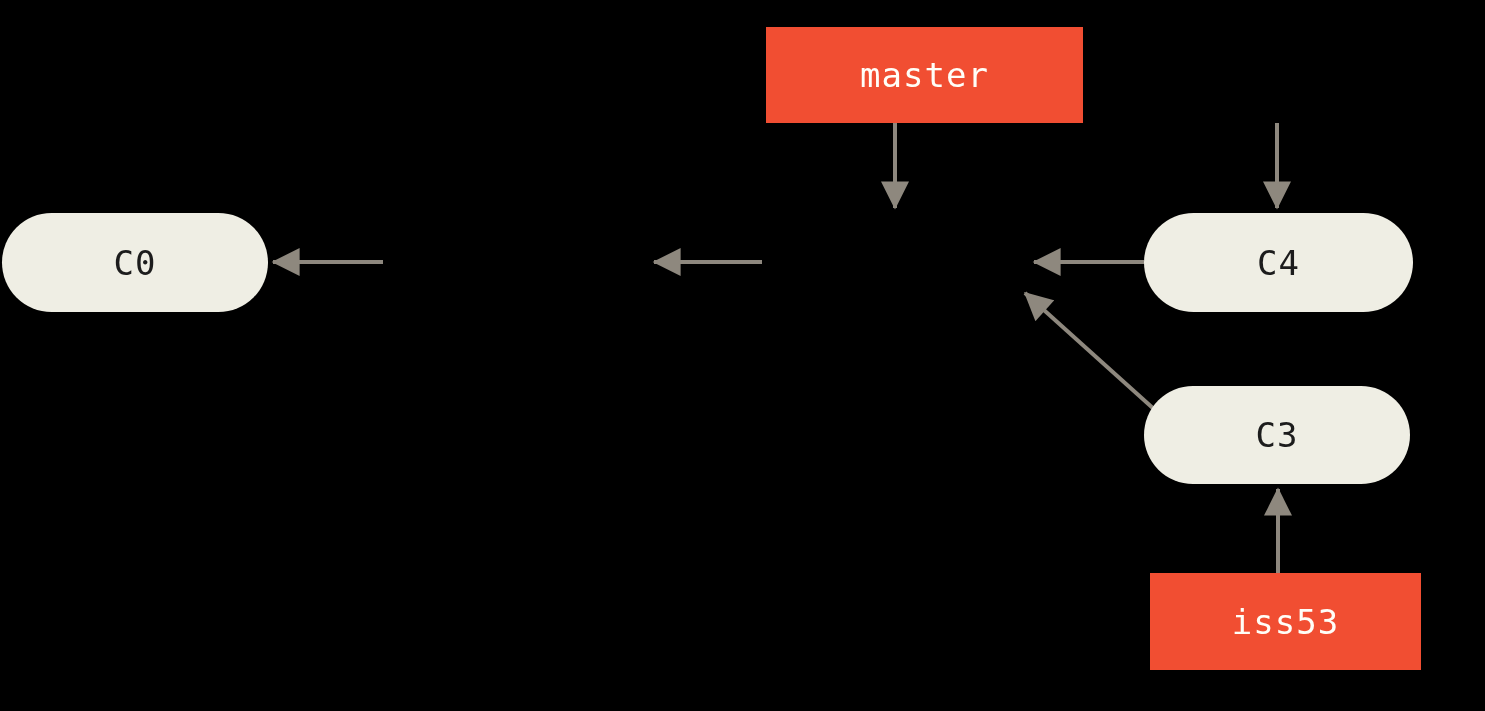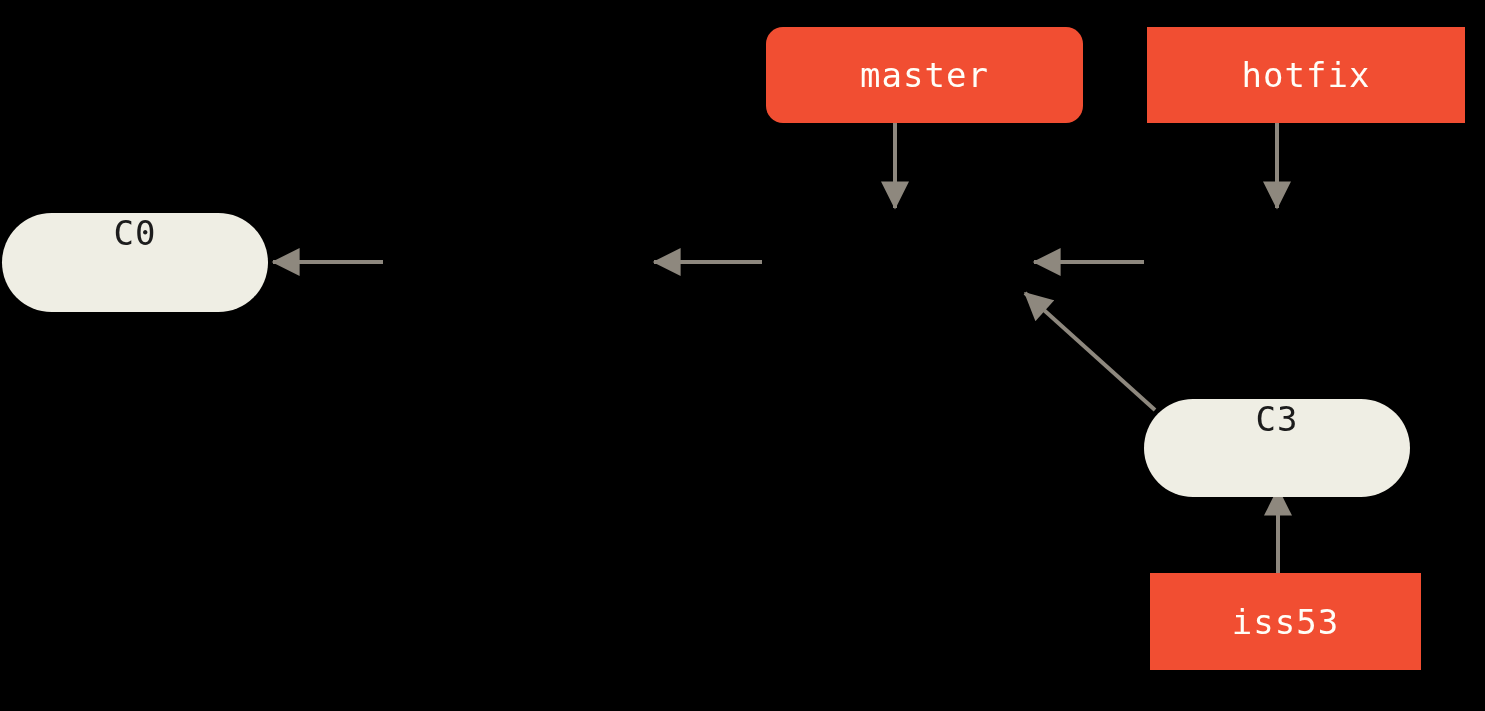--- a/index.html
+++ b/index.html
@@ -29,20 +29,21 @@
   .arrowhead-path {
     fill: var(--arrow, #8e887e);
   }
   .commit {
     position: absolute;
     width: 266px;
     height: 99px;
     border-radius: 50px;
     background: var(--commit_node, #efeee4);
     display: flex;
+    align-items: center;
     justify-content: center;
   }
   .commit .label {
     color: var(--commit_text, #1c1c1c);
     font-size: 34px;
     letter-spacing: 1px;
   }
   .branch {
     position: absolute;
     background: var(--branch_box, #f14e32);
@@ -53,23 +54,23 @@
   .branch .label {
     color: var(--branch_text, #fffef8);
     font-size: 34px;
     letter-spacing: 1px;
   }
   
   #node-c0 { left: 2px;    top: 213px; }
   #node-c1 { left: 383px;  top: 213px; }
   #node-c2 { left: 762px;  top: 213px; }
   #node-c4 { left: 1144px; top: 213px; width: 269px; }
-  #node-c3 { left: 1144px; top: 386px; height: 98px; margin-top: 13px; }
+  #node-c3 { left: 1144px; top: 386px; height: 98px; }
   
-  #branch-master { left: 766px;  top: 27px;  width: 317px; height: 96px; border-radius: 17px; }
+  #branch-master { left: 766px;  top: 27px;  width: 317px; height: 96px; }
   #branch-hotfix { left: 1147px; top: 27px;  width: 318px; height: 96px; }
   #branch-iss53  { left: 1150px; top: 573px; width: 271px; height: 97px; }
 </style>
 </head>
 <body>
 
 <div class="canvas">
 
   <svg class="edges-layer" viewBox="0 0 1485 711" xmlns="http://www.w3.org/2000/svg">
     <defs>
@@ -85,24 +86,24 @@
     <line class="edge" x1="1278" y1="573" x2="1278" y2="489" marker-end="url(#arrowhead)"></line>
     <line class="edge" x1="1155" y1="410" x2="1025" y2="293" marker-end="url(#arrowhead)"></line>
   </svg>
 
   <div class="commit" id="node-c0">
     <span class="label">C0</span>
   </div>
   <div class="commit" id="node-c3">
     <span class="label">C3</span>
   </div>
+  <div class="commit" id="node-c4">
+    <span class="label">C4</span>
+  </div>
 
   <div class="branch" id="branch-master">
     <span class="label">master</span>
-  </div>
-  <div class="branch" id="branch-hotfix">
-    <span class="label">hotfix</span>
   </div>
   <div class="branch" id="branch-iss53">
     <span class="label">iss53</span>
   </div>
 
 </div>
 
 </body></html>

